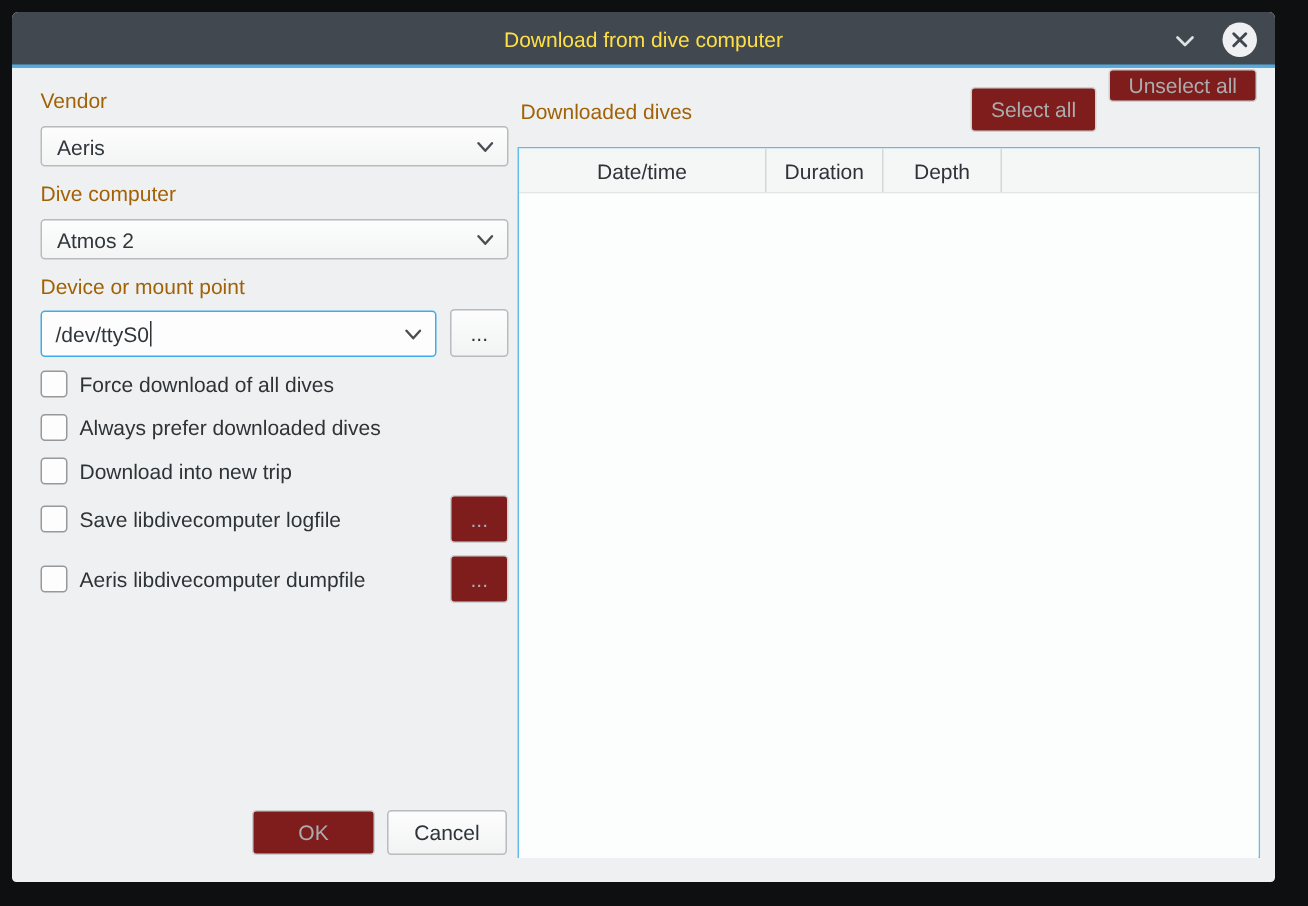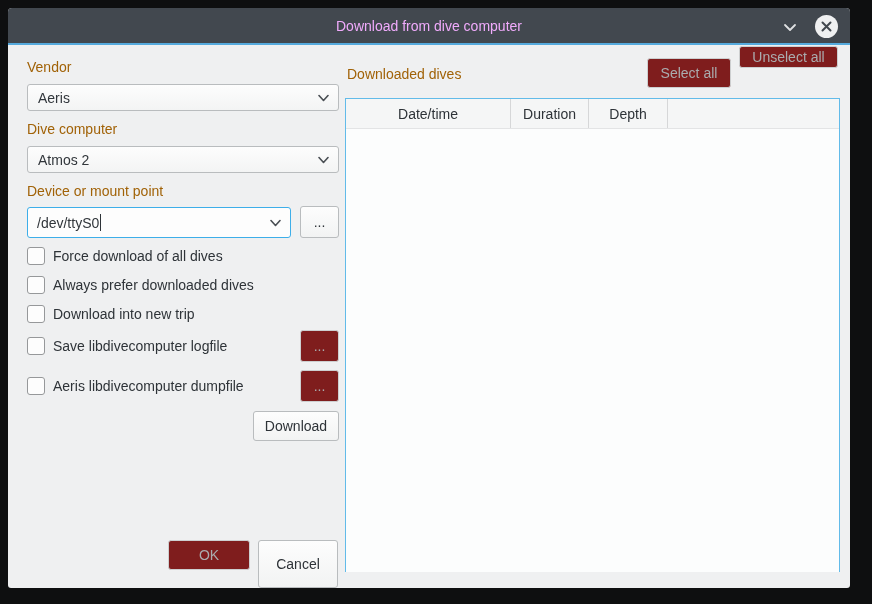--- a/index.html
+++ b/index.html
@@ -22,21 +22,21 @@
     position: absolute;
     left: 0; top: 0; right: 0;
     height: 37px;
     background: #42484f;
     border-bottom: 2px solid #55aadd;
     display: flex;
     align-items: center;
     justify-content: center;
   }
   #titlebar .title {
-    color: #f0abfc;
+    color: #fde047;
     font-size: 14px;
   }
   .tb-chevron {
     position: absolute;
     right: 52px; top: 11px;
     width: 16px; height: 16px;
     cursor: pointer;
   }
   .tb-close {
     position: absolute;
@@ -209,24 +209,23 @@
     <span class="cb-label">Save libdivecomputer logfile</span>
   </div>
   <div class="btn disabled" style="left:292px; top:322px; width:39px; height:32px;">...</div>
 
   <div class="checkbox-row" style="top:369px;">
     <span class="checkbox"></span>
     <span class="cb-label">Aeris libdivecomputer dumpfile</span>
   </div>
   <div class="btn disabled" style="left:292px; top:362px; width:39px; height:32px;">...</div>
 
-  <div class="btn" style="left:245px; top:403px; width:86px; height:30px;">Download</div>
 
   <div class="btn disabled" style="left:160px; top:532px; width:82px; height:30px;">OK</div>
-  <div class="btn" style="left:250px; top:532px; width:80px; height:48px;">Cancel</div>
+  <div class="btn" style="left:250px; top:532px; width:80px; height:30px;">Cancel</div>
 
   <div class="label" style="left:339px; top:58px;">Downloaded dives</div>
   <div class="btn disabled" style="left:639px; top:50px; width:84px; height:30px;">Select all</div>
   <div class="btn disabled" style="left:731px; top:38px; width:99px; height:22px;">Unselect all</div>
 
   <div class="dl-table">
     <div class="thead">
       <div class="th c0">Date/time</div>
       <div class="th c1">Duration</div>
       <div class="th c2">Depth</div>

